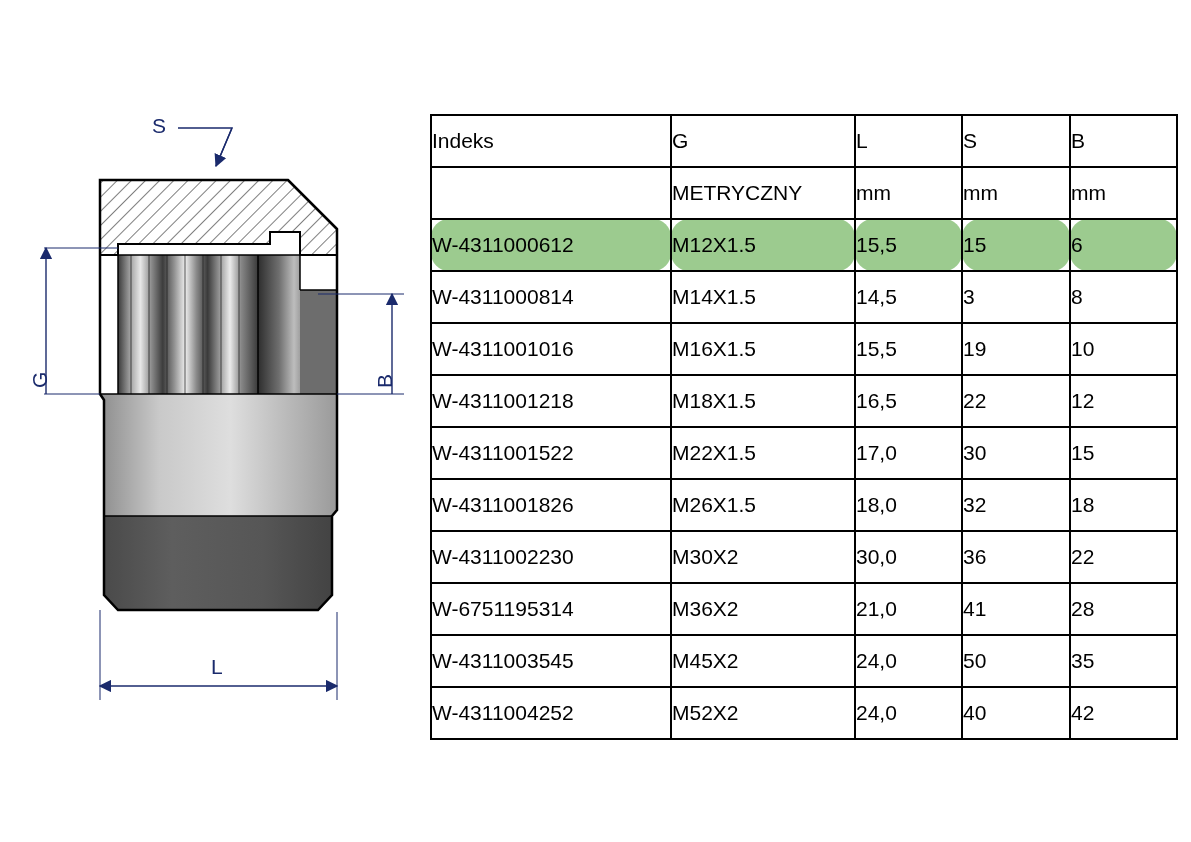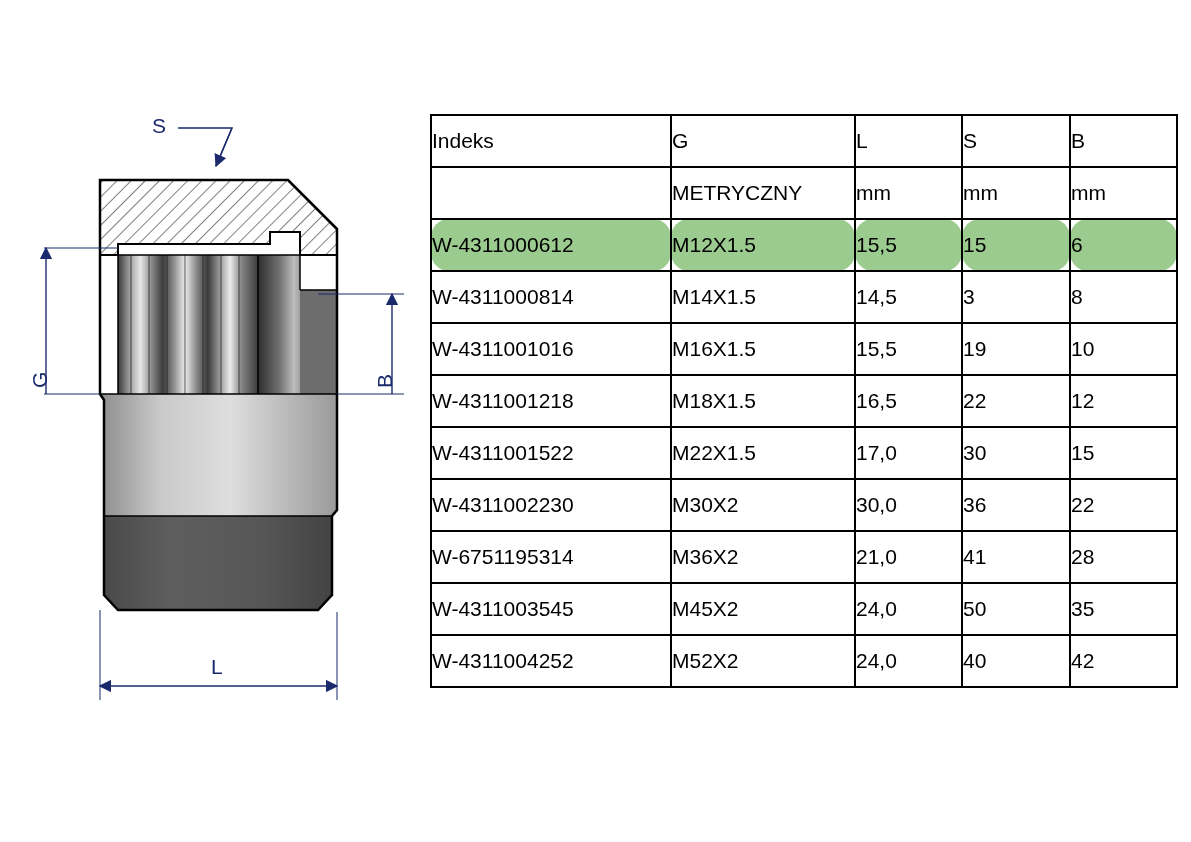--- a/index.html
+++ b/index.html
@@ -226,20 +226,27 @@
         <td class="col-b">12</td>
       </tr>
       <tr>
         <td class="col-index">W-4311001522</td>
         <td class="col-g">M22X1.5</td>
         <td class="col-l">17,0</td>
         <td class="col-s">30</td>
         <td class="col-b">15</td>
       </tr>
       <tr>
+        <td class="col-index">W-4311001826</td>
+        <td class="col-g">M26X1.5</td>
+        <td class="col-l">18,0</td>
+        <td class="col-s">32</td>
+        <td class="col-b">18</td>
+      </tr>
+      <tr>
         <td class="col-index">W-4311002230</td>
         <td class="col-g">M30X2</td>
         <td class="col-l">30,0</td>
         <td class="col-s">36</td>
         <td class="col-b">22</td>
       </tr>
       <tr>
         <td class="col-index">W-6751195314</td>
         <td class="col-g">M36X2</td>
         <td class="col-l">21,0</td>

